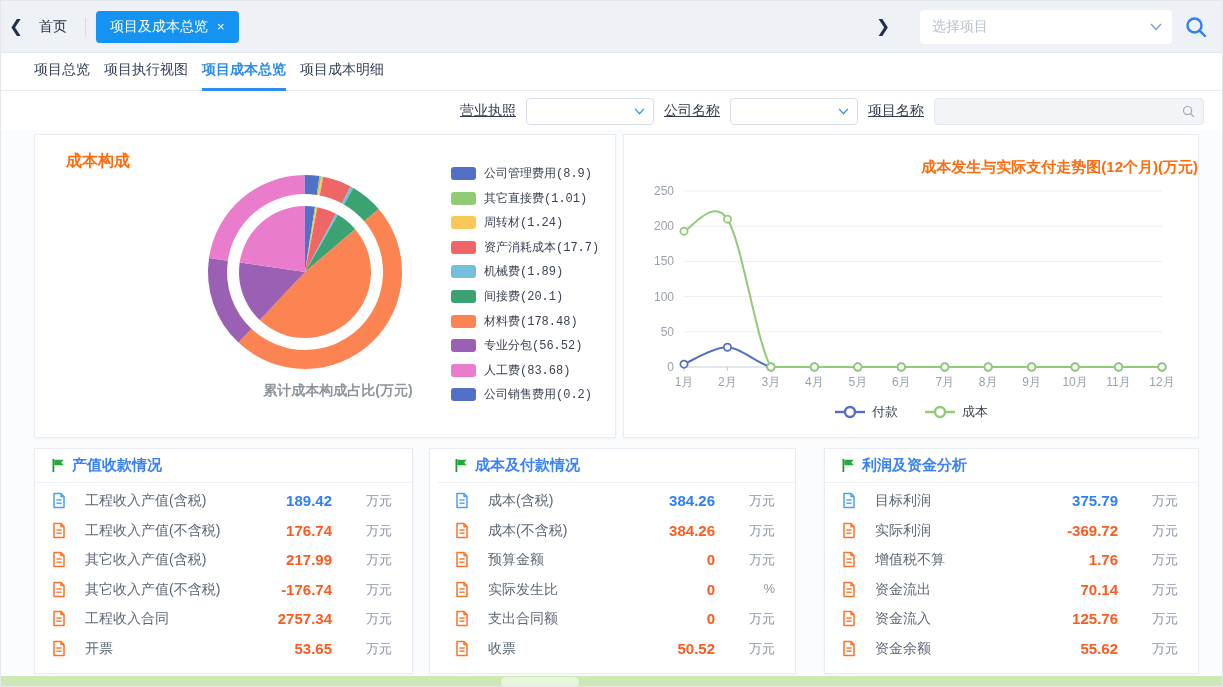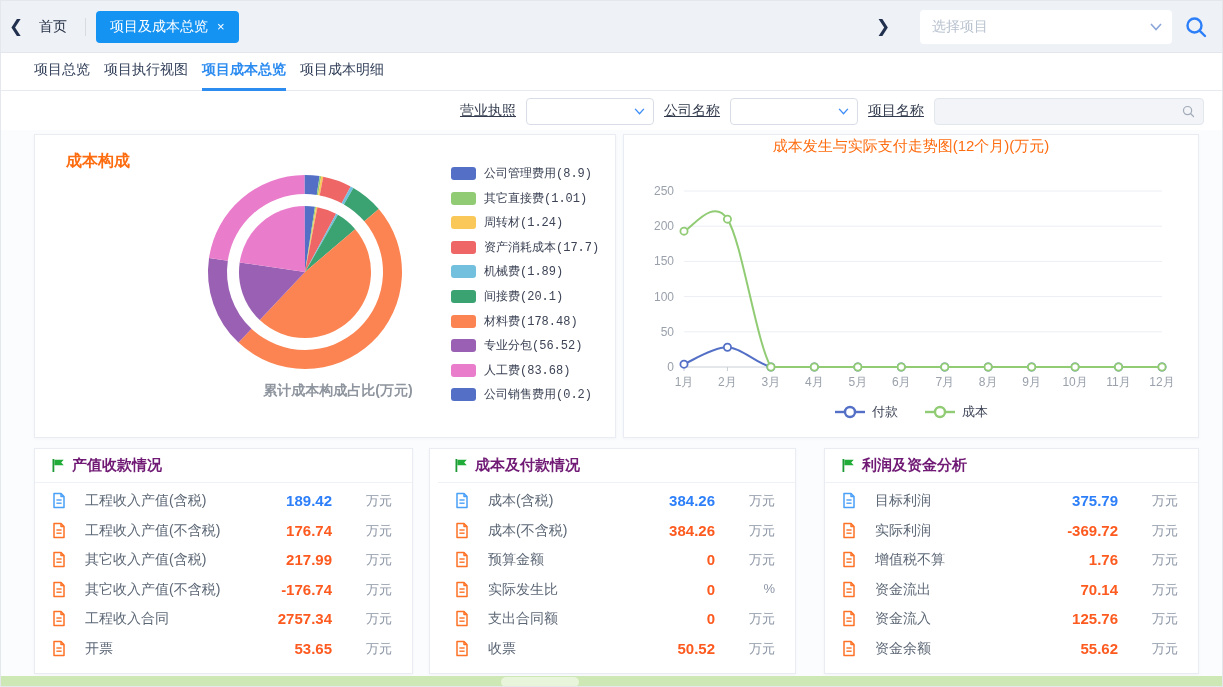--- a/index.html
+++ b/index.html
@@ -47,35 +47,35 @@
   .line-panel  { left:622px; top:133px; width:576px; height:304px; }
   .pie-title { position:absolute; left:31px; top:16px; font-size:16px; font-weight:bold; color:#fe6c10; }
   .pie-caption { position:absolute; left:150px; top:247px; width:306px; text-align:center;
                  font-size:14px; font-weight:bold; color:#8f959e; }
   .pie-svg { position:absolute; left:150px; top:28px; }
   .pie-legend { position:absolute; left:416px; top:30px; display:flex; flex-direction:column; gap:7.6px;font-family:Liberation Mono, monospace; }
   .pl-item { display:flex; align-items:center; gap:8px; cursor:pointer; }
   .pl-swatch { width:25px; height:13px; border-radius:3px; }
   .pl-label { font-size:12px; color:#3c4355; }
 
-  .line-title { position:absolute; left:0; top:2px; width:100%; text-align:center;
-                font-size:15px; font-weight:normal; color:#fe6c10; }
+  .line-title { position:absolute; left:0; top:23px; width:100%; text-align:right;
+                font-size:15px; font-weight:bold; color:#fe6c10; }
   .line-svg { position:absolute; left:0; top:44px; }
   .line-legend { position:absolute; left:0; top:268px; width:100%; display:flex; justify-content:center; gap:26px; }
   .ll-item { display:flex; align-items:center; gap:6px; cursor:pointer; }
   .ll-label { font-size:13px; color:#3c4355; }
 
   
   .stat-panel { top:447px; height:226px; }
   .sp-0 { left:33px;  width:379px; }
   .sp-1 { left:428px; width:367px;padding-left:8px; }
   .sp-2 { left:823px; width:375px; }
   .sp-head { height:34px; display:flex; align-items:center; gap:7px; padding:0 16px;
              border-bottom:1px solid #eef1f5; }
-  .sp-title { font-size:15px; font-weight:bold; color:#701a75; }
+  .sp-title { font-size:15px; font-weight:bold; color:#3b82f6; }
   .sp-rows { padding:9px 20px 0 16px; }
   .sp-row { height:29.5px; display:flex; align-items:flex-start; gap:18px; }
   .sp-label { flex:1; font-size:14px; color:#5c6775; }
   .sp-value { font-size:15px; font-weight:bold; text-align:right; }
   .sp-unit { width:42px; text-align:right; font-size:13px; color:#8b95a5; }
 
   
   .hscroll { position:absolute; left:0; top:675px; width:100%; height:12px; background:#cde8b4; }
   .hscroll-thumb { position:absolute; left:500px; top:1px; width:78px; height:10px; background:#e9f5da; border-radius:5px; }
 </style>

